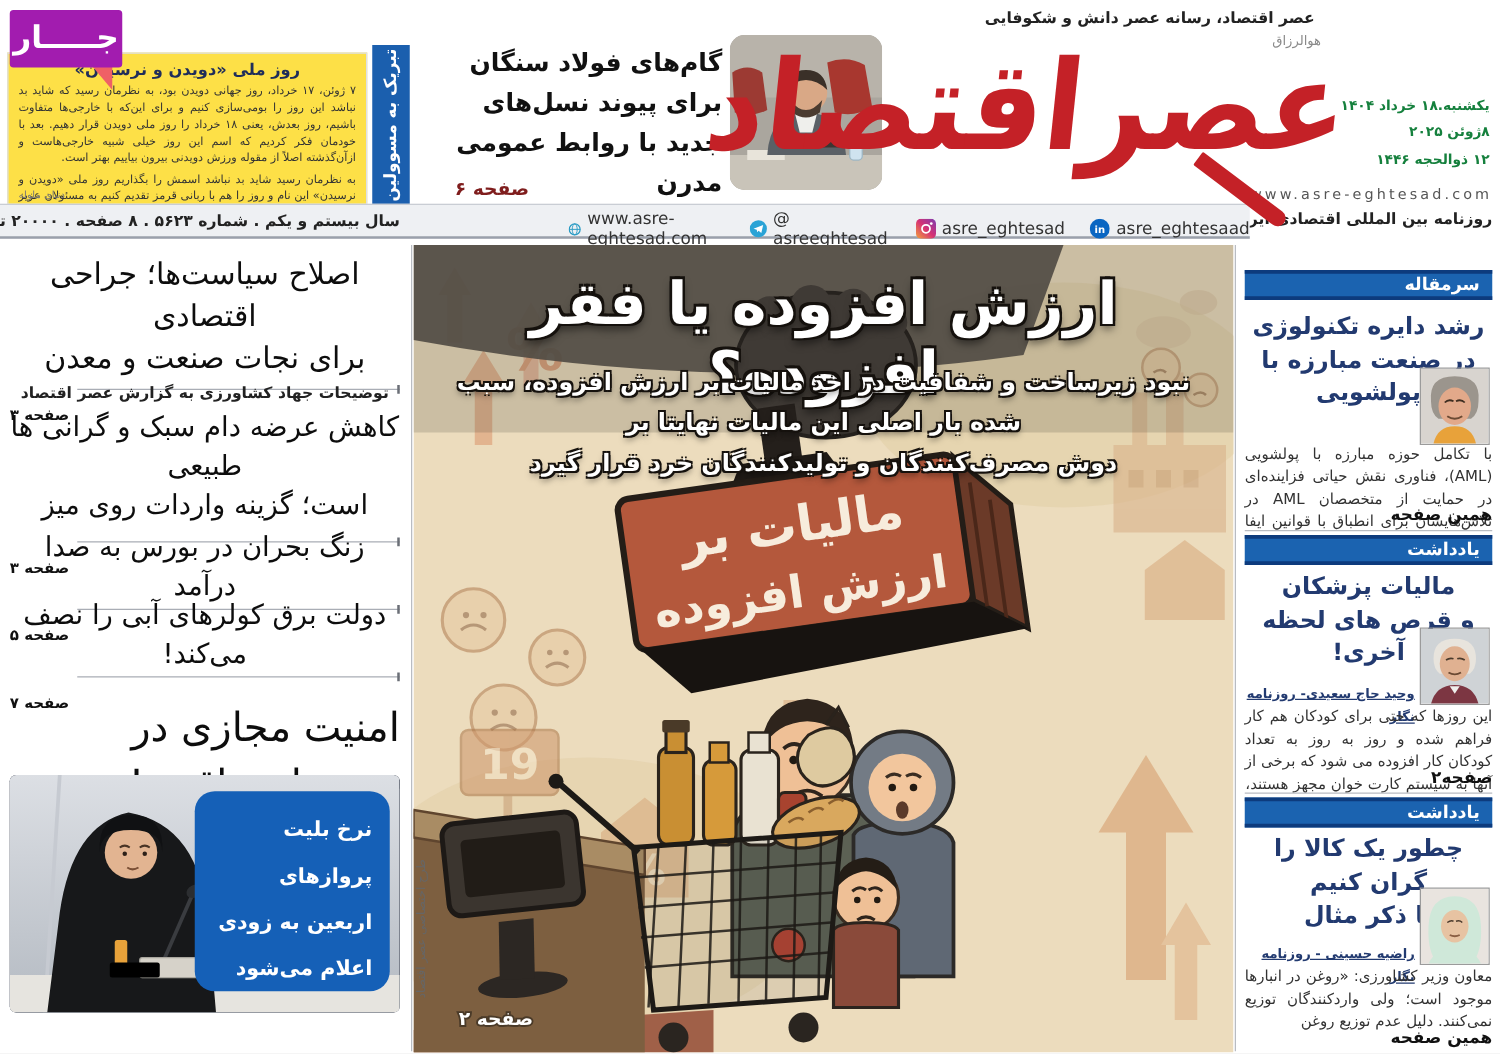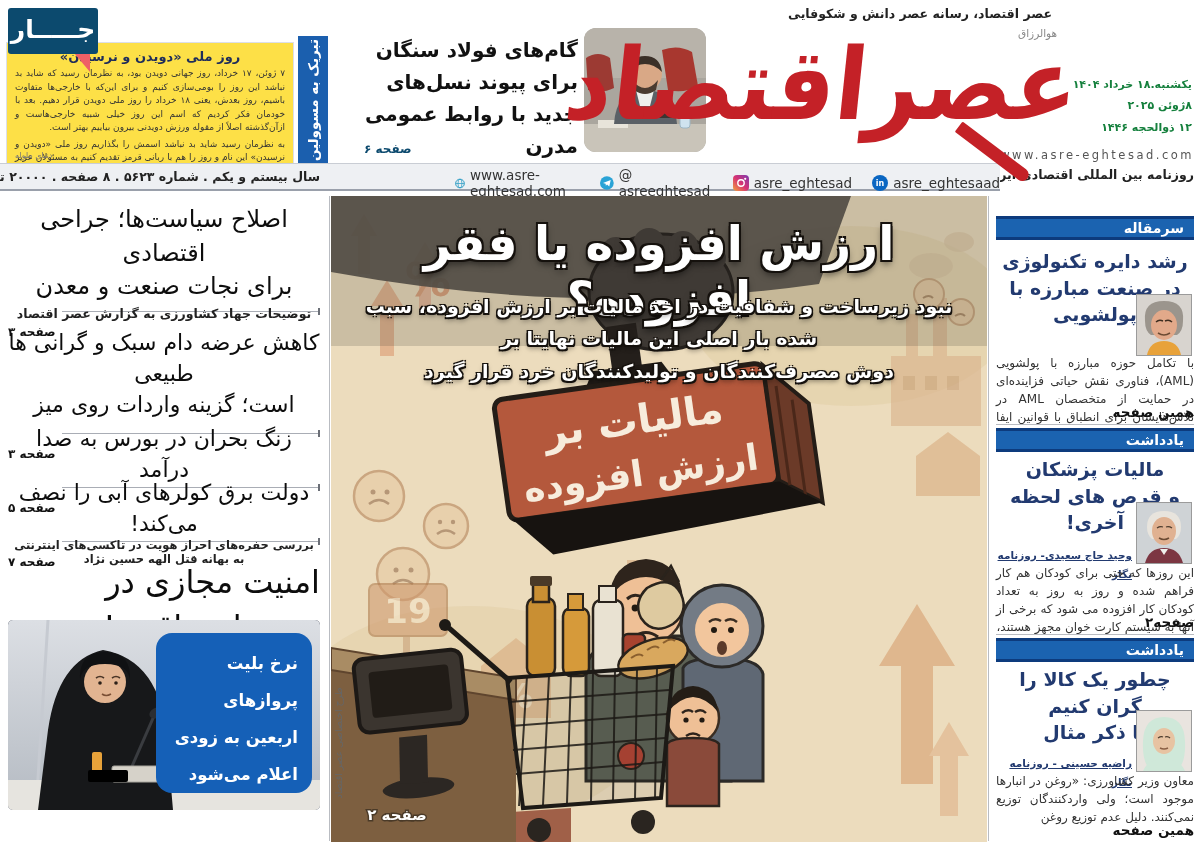--- a/index.html
+++ b/index.html
@@ -1,36 +1,36 @@
 <!DOCTYPE html>
 <html lang="fa"><head>
 <meta charset="utf-8">
 <style>
   html,body{margin:0;padding:0;background:#e8e8e8;}
   #canvas{position:relative;width:1200px;height:843px;margin:0 auto;background:#ffffff;
     font-family:"DejaVu Sans",sans-serif;direction:rtl;overflow:hidden;}
   .abs{position:absolute;}
   .prelines{white-space:pre-line;}
   
-  .jar{left:8px;top:8px;width:90px;height:46px;background:#0c4a6e;border-radius:3px;
+  .jar{left:8px;top:8px;width:90px;height:46px;background:#a21caf;border-radius:3px;
     color:#fff;font-weight:bold;font-size:25px;text-align:center;line-height:44px;z-index:5;}
   .jar-tail{left:74px;top:53px;width:0;height:0;border-left:16px solid transparent;
     border-top:19px solid #ef6066;z-index:4;}
   .satire-box{left:6px;top:42px;width:288px;height:122px;background:#fde047;
     border:1px solid #dcdfe8;box-sizing:border-box;padding:4px 8px 2px 8px;overflow:hidden;}
   .satire-title{font-size:13px;font-weight:bold;color:#1f2d5a;text-align:center;margin:2px 0 3px 0;}
   .satire-body{font-size:9px;line-height:1.5;color:#333;text-align:justify;margin:0 0 3px 0;}
   .satire-sig{position:absolute;left:8px;bottom:3px;font-size:8px;color:#777;}
   .vbar{left:298px;top:36px;width:30px;height:128px;background:#1b5fae;}
   .vbar span,.vcredit span{position:absolute;left:50%;top:50%;transform:translate(-50%,-50%) rotate(-90deg);
     white-space:nowrap;}
   .vbar span{color:#fff;font-weight:bold;font-size:13.5px;}
   .steel-title{left:352px;top:34px;width:226px;text-align:right;font-size:20px;font-weight:bold;
     color:#111;line-height:1.6;}
-  .steel-page{left:364px;top:142px;font-size:12px;font-weight:bold;color:#0c4a6e;}
+  .steel-page{left:364px;top:142px;font-size:15px;font-weight:bold;color:#7f1d1d;}
   .steel-photo{left:584px;top:28px;width:122px;height:124px;border-radius:12px;overflow:hidden;}
   .brand-tagline{left:770px;top:6px;width:300px;text-align:center;font-size:12.5px;font-weight:bold;color:#222;}
   .bismillah{left:1018px;top:27px;font-size:10.5px;color:#8a8a8a;}
   .brand-logo{left:742px;top:12px;width:336px;height:148px;color:#c42127;font-size:92px;font-weight:bold;
     text-align:center;line-height:148px;transform:skewX(-6deg) scaleY(1.08);letter-spacing:-4px;}
   .brand-tail{left:950px;top:146px;width:86px;height:13px;background:#c42127;
     transform:rotate(37deg);border-radius:2px 10px 10px 2px;z-index:6;}
   .dates{left:1058px;top:74px;width:134px;text-align:right;font-size:11px;font-weight:bold;
     color:#15803d;line-height:1.95;}
   .website{left:980px;top:148px;width:214px;text-align:right;letter-spacing:2.5px;font-size:11.5px;color:#555;direction:ltr;}
@@ -188,21 +188,20 @@
     <span class="pg">صفحه ۵</span>
       <span class="line"></span>
   </div>
 
   <div class="abs lc-title" style="top:478px;font-size:22px;">دولت برق کولرهای آبی را نصف می‌کند!</div>
   <div class="abs pageline" style="top:514px;">
     <span class="pg">صفحه ۷</span>
       <span class="line"></span>
   </div>
 
-  <div class="abs lc-kicker" style="top:538px;font-size:11.5px;">بررسی حفره‌های احراز هویت در تاکسی‌های اینترنتی به بهانه قتل الهه حسین نژاد</div>
   <div class="abs lc-title" style="top:560px;font-size:32px;text-align:right;">امنیت مجازی در سفرهای واقعی!</div>
   <div class="abs pageline" style="top:600px;">
     <span class="pg">صفحه ۸</span>
       <span class="line"></span>
   </div>
 
   <div class="abs photo-card">
     <svg width="312" height="190" viewBox="0 0 312 190">
       <defs>
           <linearGradient id="bgph" x1="0" y1="0" x2="0" y2="1">

